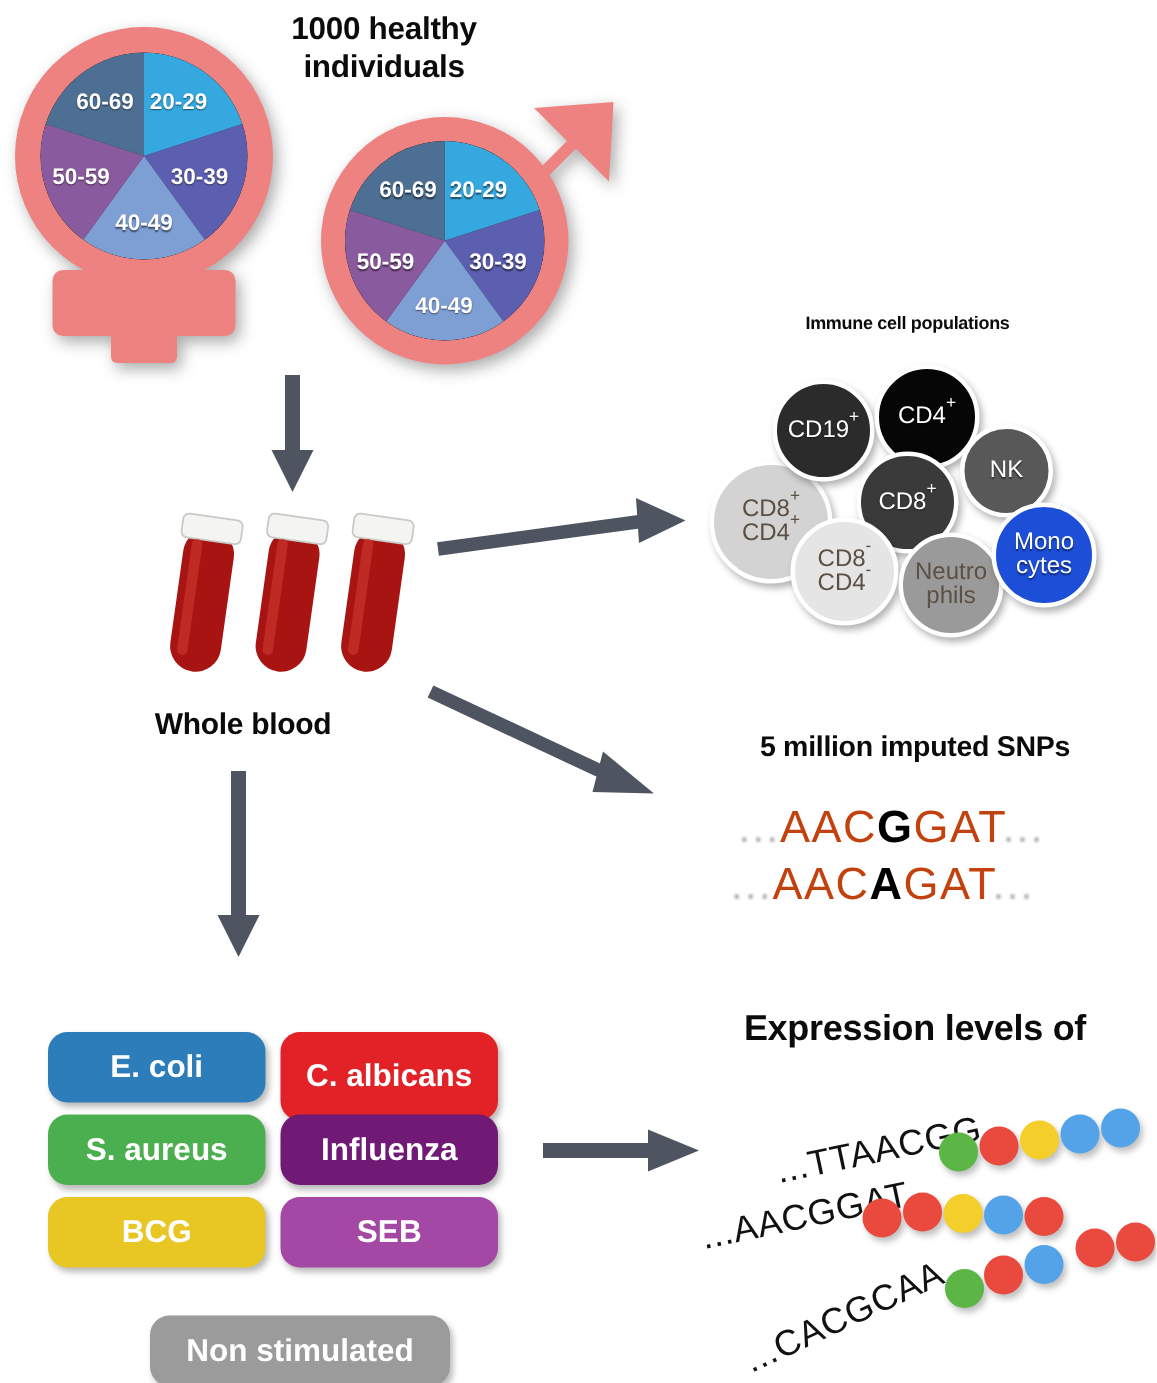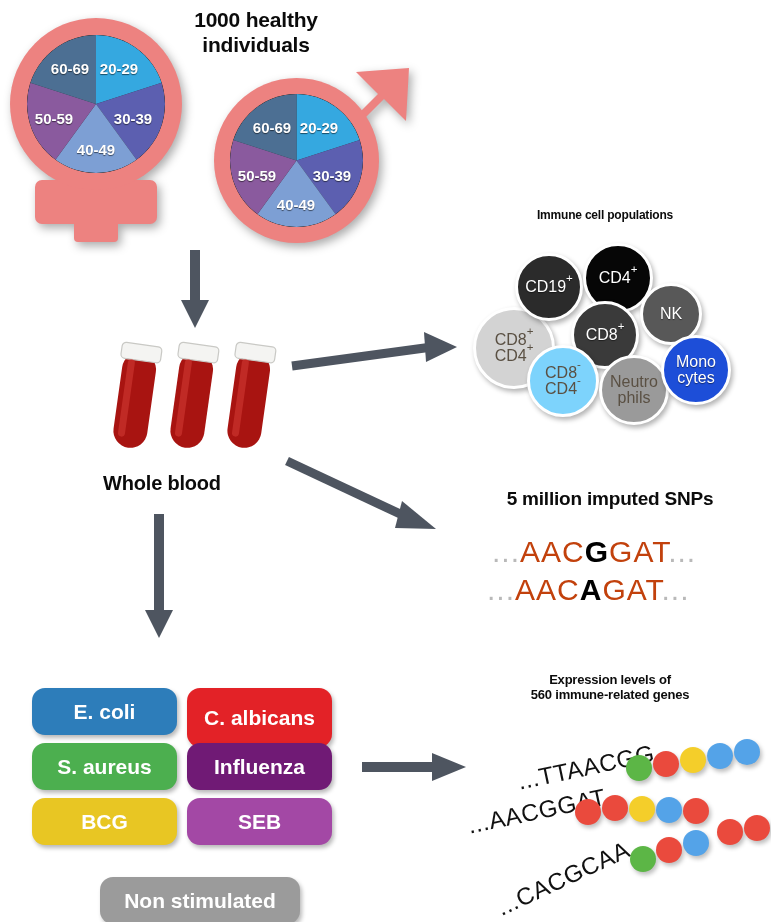--- a/index.html
+++ b/index.html
@@ -7,21 +7,21 @@
        font-family:"Liberation Sans","DejaVu Sans",sans-serif;}
   .stage{position:absolute;left:0;top:0;width:771px;height:922px;}
   .abs{position:absolute;}
 
   
   .heading{font-weight:bold;color:#0b0b0b;text-align:center;line-height:1.18;
            letter-spacing:-0.2px;}
   #title-individuals{left:176px;top:8px;width:160px;font-size:21px;}
   #title-immune{left:455px;top:208px;width:300px;font-size:12px;}
   #title-snps{left:470px;top:488px;width:280px;font-size:19px;}
-  #title-expression{left:455px;top:672px;width:310px;font-size:13px;}
+  #title-expression{left:455px;top:672px;width:310px;font-size:24px;}
   #label-wholeblood{left:72px;top:472px;width:180px;font-size:20px;}
 
   
   .sym{position:absolute;}
   .ring{position:absolute;border-radius:50%;background:#ED8280;}
   .pie{position:absolute;border-radius:50%;overflow:hidden;
        background:#2b2b2b;}
   .pie svg{display:block;}
   .slice-label{position:absolute;color:#ffffff;font-weight:bold;
                text-shadow:0 1px 1px rgba(0,0,0,.55);white-space:nowrap;
@@ -198,21 +198,21 @@
     </div>
 
     <div class="cell wt" style="left:185px;top:48px;width:62px;height:62px;background:#585858;font-size:16px;">
       <span>NK</span>
     </div>
 
     <div class="cell wt" style="left:116px;top:66px;width:68px;height:68px;background:#3a3a3a;font-size:16px;">
       <span>CD8<sup>+</sup></span>
     </div>
 
-    <div class="cell" style="left:72px;top:110px;width:72px;height:72px;background:#7dd3fc;font-size:16px;">
+    <div class="cell" style="left:72px;top:110px;width:72px;height:72px;background:#e5e5e5;font-size:16px;">
       <div>
         <span class="lt">CD8<sup>-</sup></span>
         <span class="lt">CD4<sup>-</sup></span>
       </div>
     </div>
 
     <div class="cell" style="left:144px;top:120px;width:70px;height:70px;background:#9a9a9a;font-size:16px;">
       <div>
         <span class="lt">Neutro</span>
         <span class="lt">phils</span>
@@ -261,21 +261,20 @@
 
   <div class="arrow abs" style="left:362px;top:752px;width:106px;height:34px;">
     <svg width="106" height="34" viewBox="0 0 106 34">
       <rect x="0" y="10" width="78" height="10" fill="#4E5560"></rect>
       <path d="M70 1 L104 15 L70 29 Z" fill="#4E5560"></path>
     </svg>
   </div>
 
   <div class="heading abs" id="title-expression">
     <div>Expression levels of</div>
-    <div>560 immune-related genes</div>
   </div>
 
   <div class="strand" style="left:440px;top:735px;width:331px;height:180px;">
 
     <div class="seq" style="left:78px;top:33px;transform:rotate(-12deg);transform-origin:left center;">...TTAACGG</div>
     <div class="bead" style="left:186px;top:20px;width:26px;height:26px;background:#5CB646;"></div>
     <div class="bead" style="left:213px;top:16px;width:26px;height:26px;background:#EA4A3D;"></div>
     <div class="bead" style="left:240px;top:12px;width:26px;height:26px;background:#F4CE2A;"></div>
     <div class="bead" style="left:267px;top:8px;width:26px;height:26px;background:#54A3E8;"></div>
     <div class="bead" style="left:294px;top:4px;width:26px;height:26px;background:#54A3E8;"></div>

